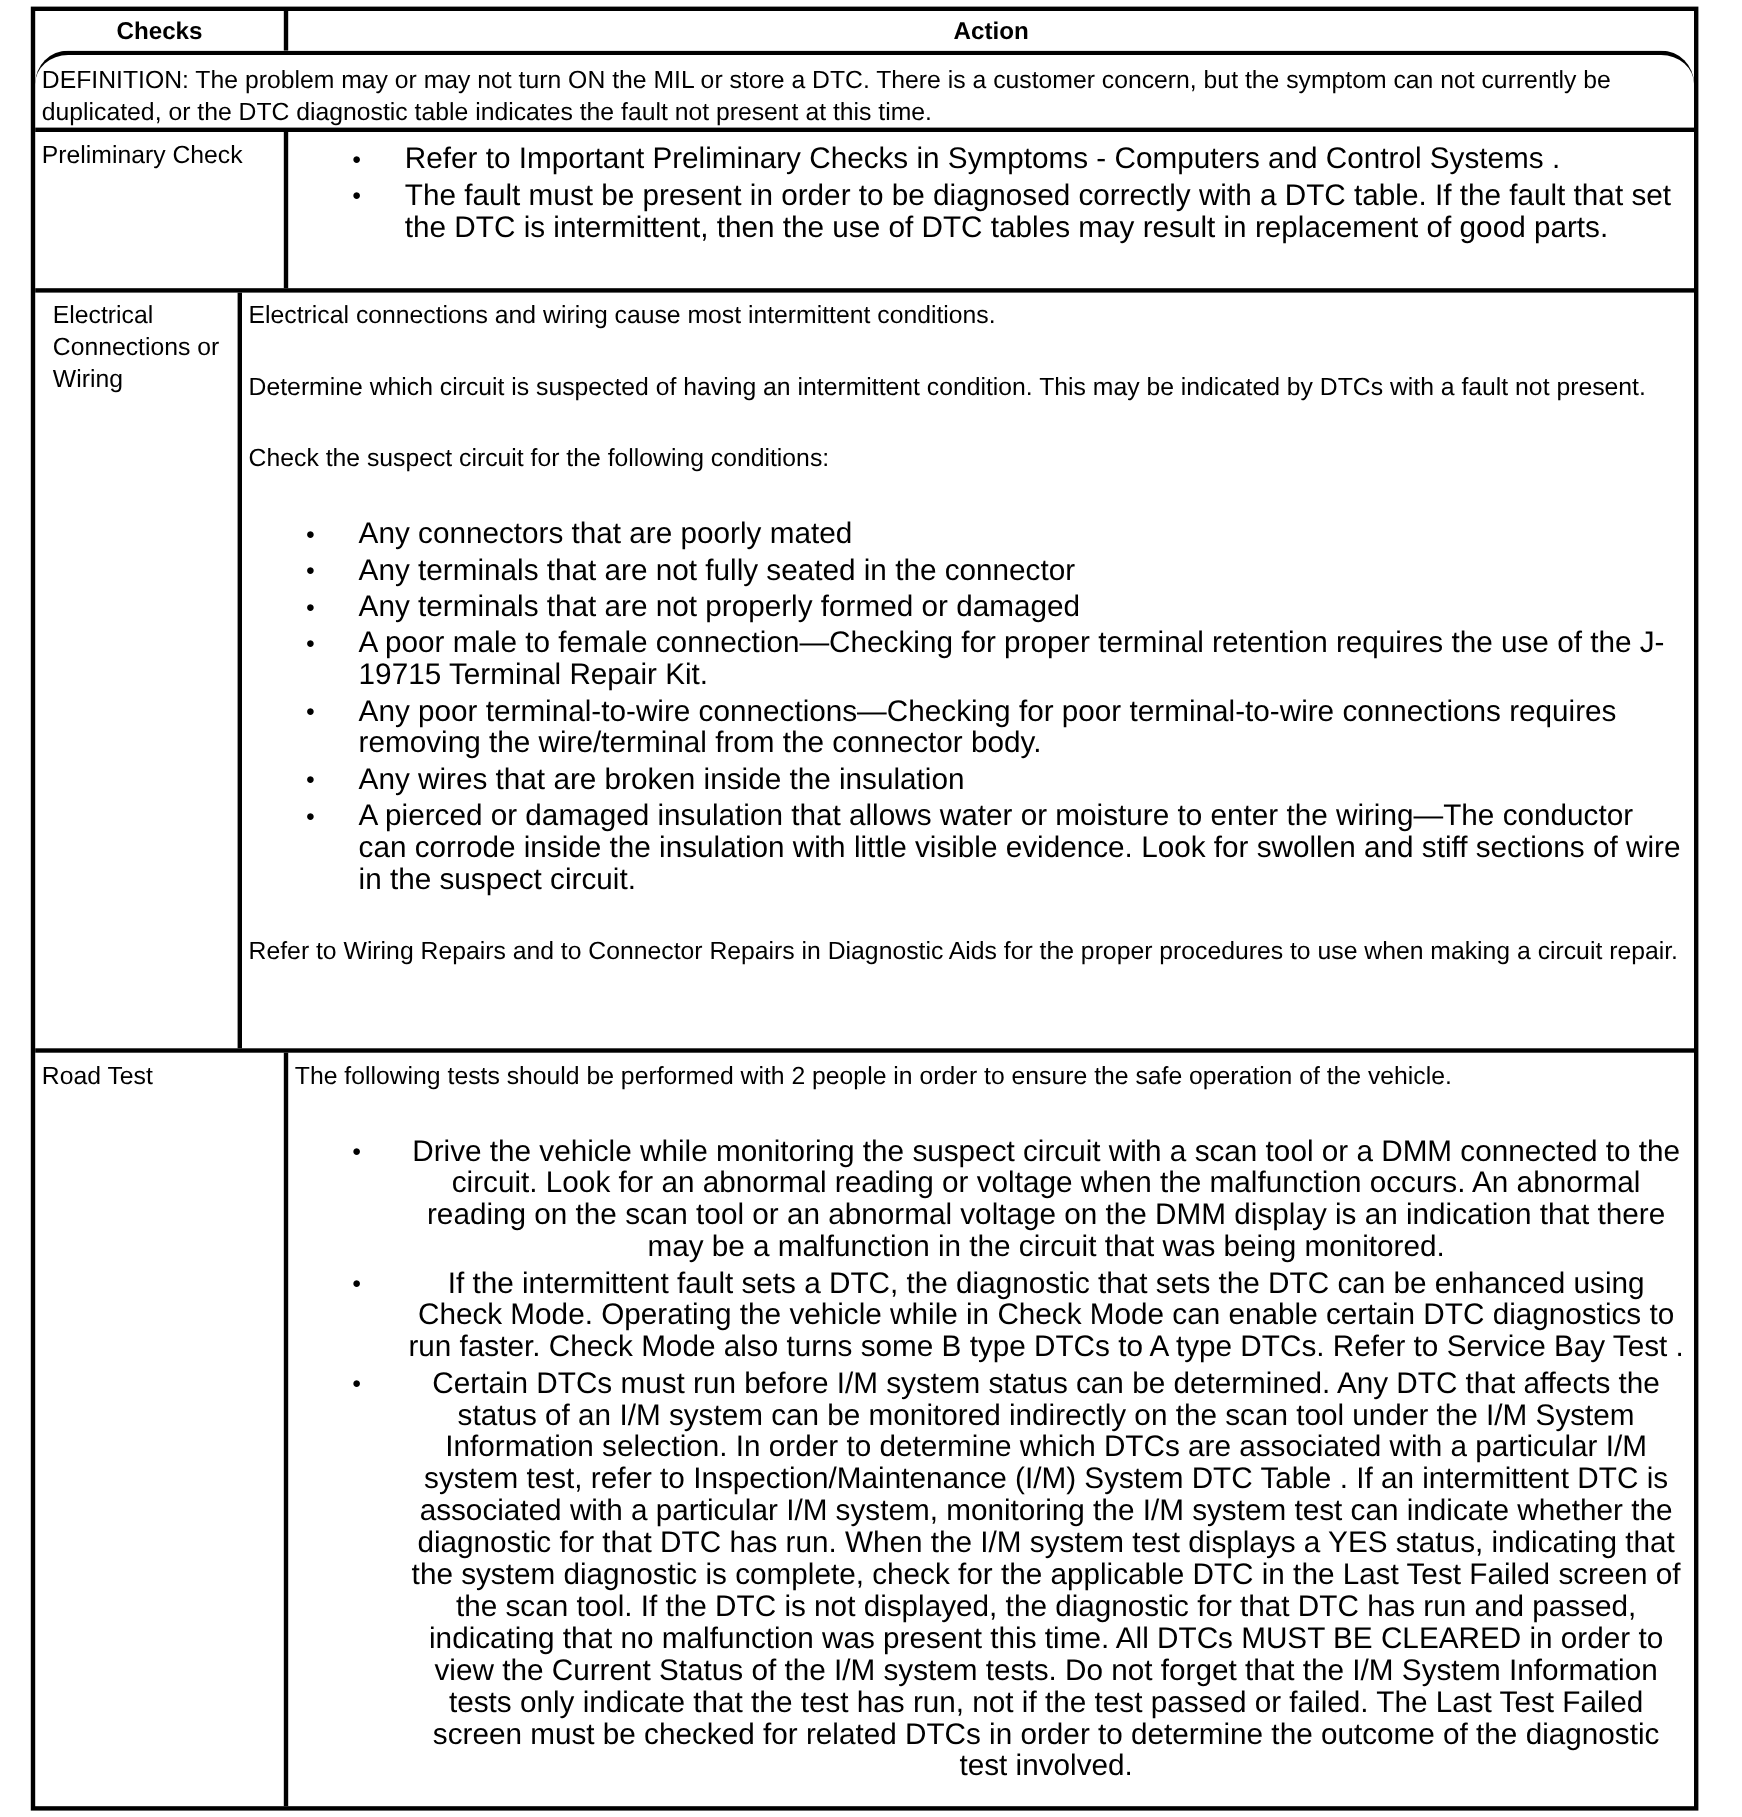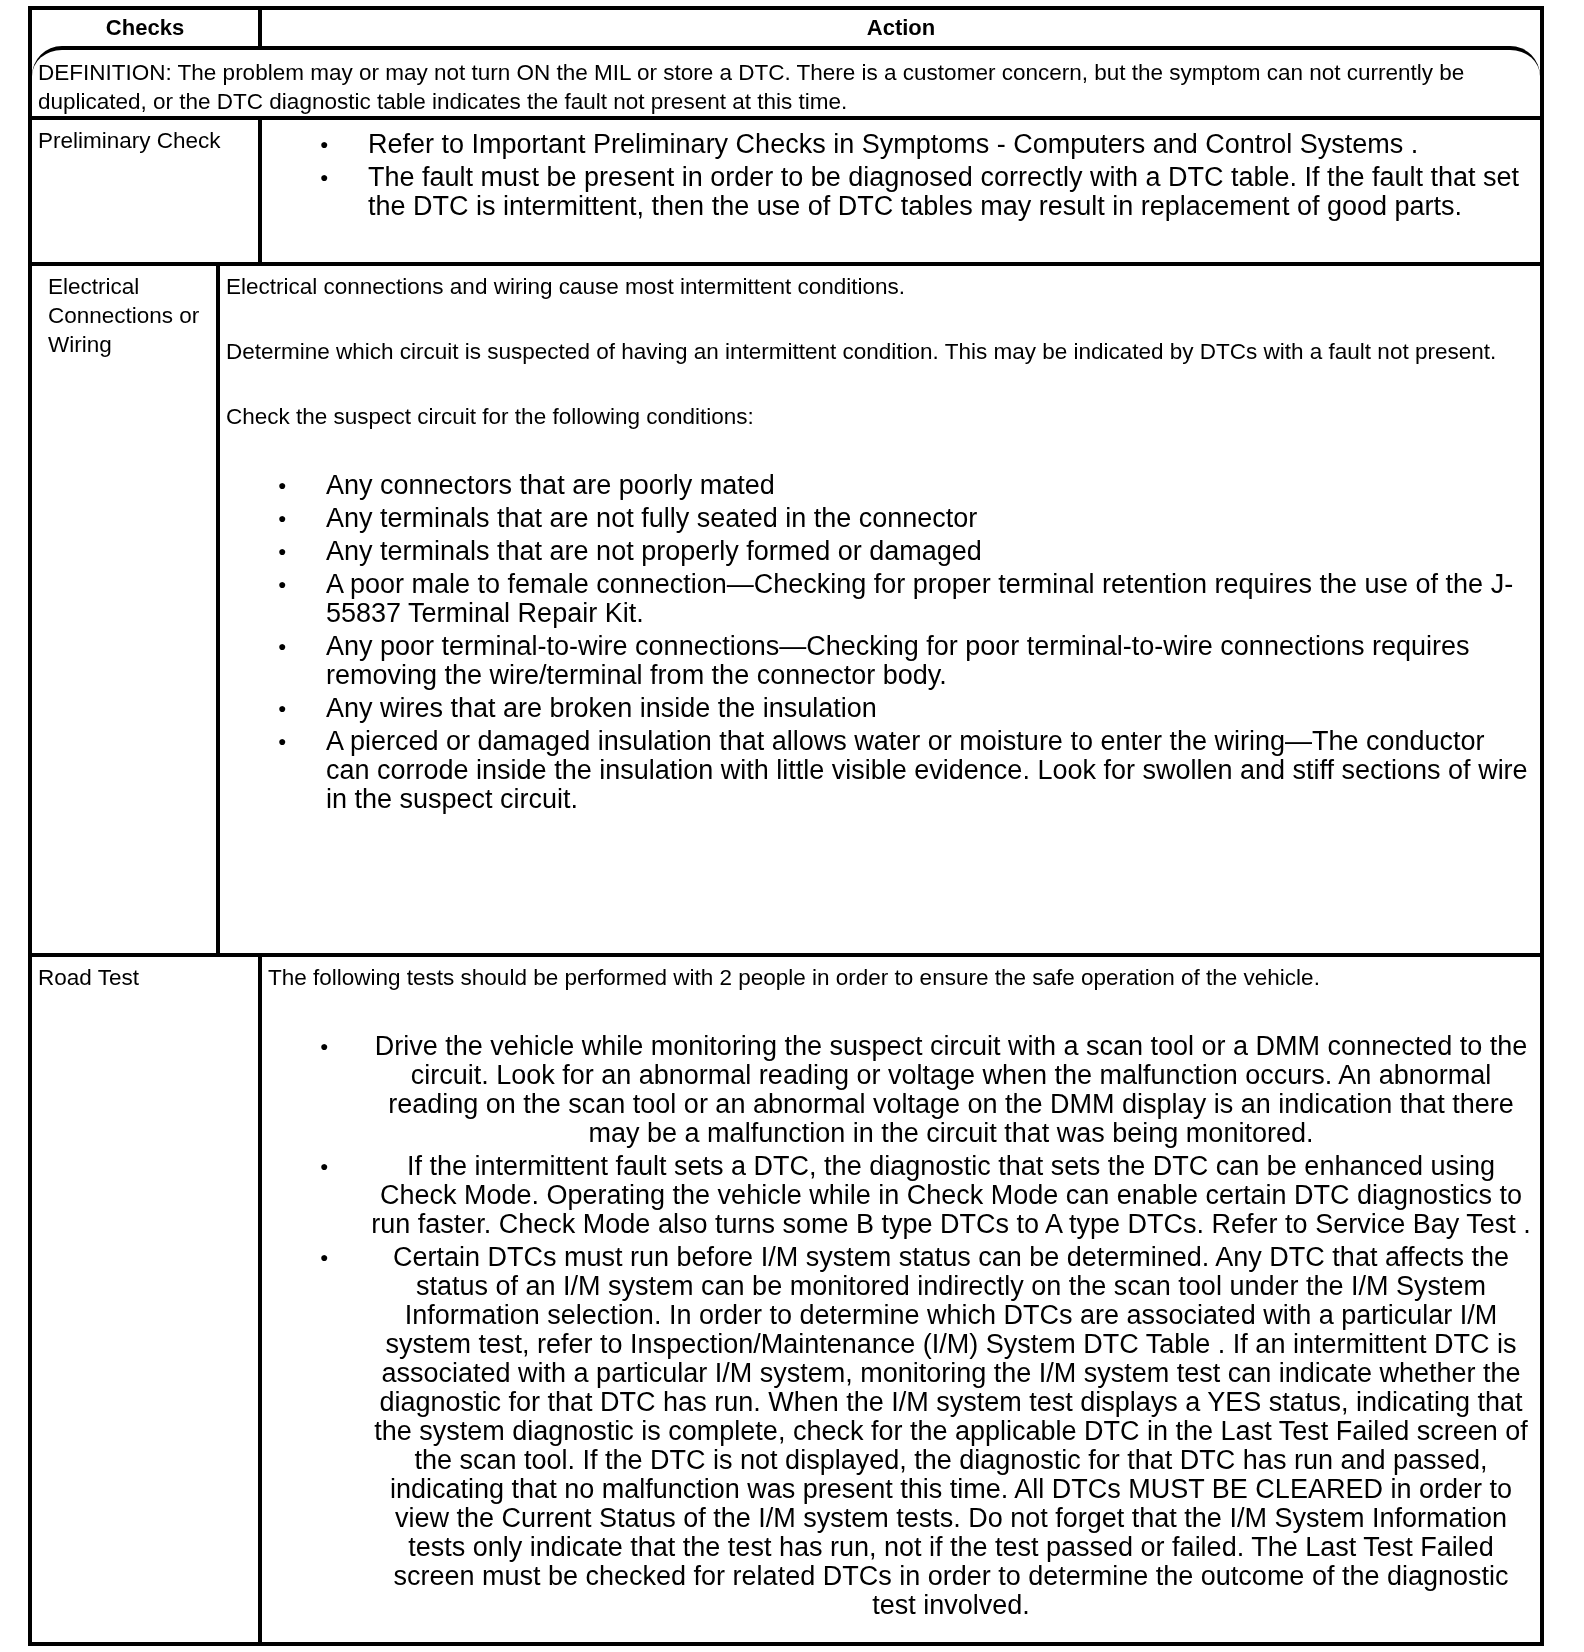--- a/index.html
+++ b/index.html
@@ -42,25 +42,26 @@
   <div class="row" style="height:687px;">
     <div class="c1 txt" style="width:188px;padding-left:16px;">Electrical Connections or Wiring</div>
     <div class="c2 txt" style="padding-top:6px;">
       <p>Electrical connections and wiring cause most intermittent conditions.</p>
       <p style="margin-top:36px;">Determine which circuit is suspected of having an intermittent condition. This may be indicated by DTCs with a fault not present.</p>
       <p style="margin-top:36px;">Check the suspect circuit for the following conditions:</p>
       <ul style="margin-top:40px;">
         <li>Any connectors that are poorly mated</li>
         <li>Any terminals that are not fully seated in the connector</li>
         <li>Any terminals that are not properly formed or damaged</li>
-        <li>A poor male to female connection—Checking for proper terminal retention requires the use of the J-55837 Terminal Repair Kit.</li>
+        <li>A poor male to female connection—Checking for proper terminal retention requires the use of the J-19715 Terminal Repair Kit.</li>
         <li>Any poor terminal-to-wire connections—Checking for poor terminal-to-wire connections requires removing the wire/terminal from the connector body.</li>
         <li>Any wires that are broken inside the insulation</li>
         <li>A pierced or damaged insulation that allows water or moisture to enter the wiring—The conductor can corrode inside the insulation with little visible evidence. Look for swollen and stiff sections of wire in the suspect circuit.</li>
       </ul>
+      <p style="margin-top:36px;">Refer to Wiring Repairs and to Connector Repairs in Diagnostic Aids   for the proper procedures to use when making a circuit repair.</p>
     </div>
   </div>
   <div class="row" style="height:685px;">
     <div class="c1 txt">Road Test</div>
     <div class="c2 txt" style="padding-top:6px;">
       <p>The following tests should be performed with 2 people in order to ensure the safe operation of the vehicle.</p>
       <ul style="margin-top:40px;text-align:center;">
         <li>Drive the vehicle while monitoring the suspect circuit with a scan tool or a DMM connected to the circuit. Look for an abnormal reading or voltage when the malfunction occurs. An abnormal reading on the scan tool or an abnormal voltage on the DMM display is an indication that there may be a malfunction in the circuit that was being monitored.</li>
         <li>If the intermittent fault sets a DTC, the diagnostic that sets the DTC can be enhanced using Check Mode. Operating the vehicle while in Check Mode can enable certain DTC diagnostics to run faster. Check Mode also turns some B type DTCs to A type DTCs. Refer to Service Bay Test .</li>
         <li>Certain DTCs must run before I/M system status can be determined. Any DTC that affects the status of an I/M system can be monitored indirectly on the scan tool under the I/M System Information selection. In order to determine which DTCs are associated with a particular I/M system test, refer to Inspection/Maintenance (I/M) System DTC Table . If an intermittent DTC is associated with a particular I/M system, monitoring the I/M system test can indicate whether the diagnostic for that DTC has run. When the I/M system test displays a YES status, indicating that the system diagnostic is complete, check for the applicable DTC in the Last Test Failed screen of the scan tool. If the DTC is not displayed, the diagnostic for that DTC has run and passed, indicating that no malfunction was present this time. All DTCs MUST BE CLEARED in order to view the Current Status of the I/M system tests. Do not forget that the I/M System Information tests only indicate that the test has run, not if the test passed or failed. The Last Test Failed screen must be checked for related DTCs in order to determine the outcome of the diagnostic test involved.</li>

